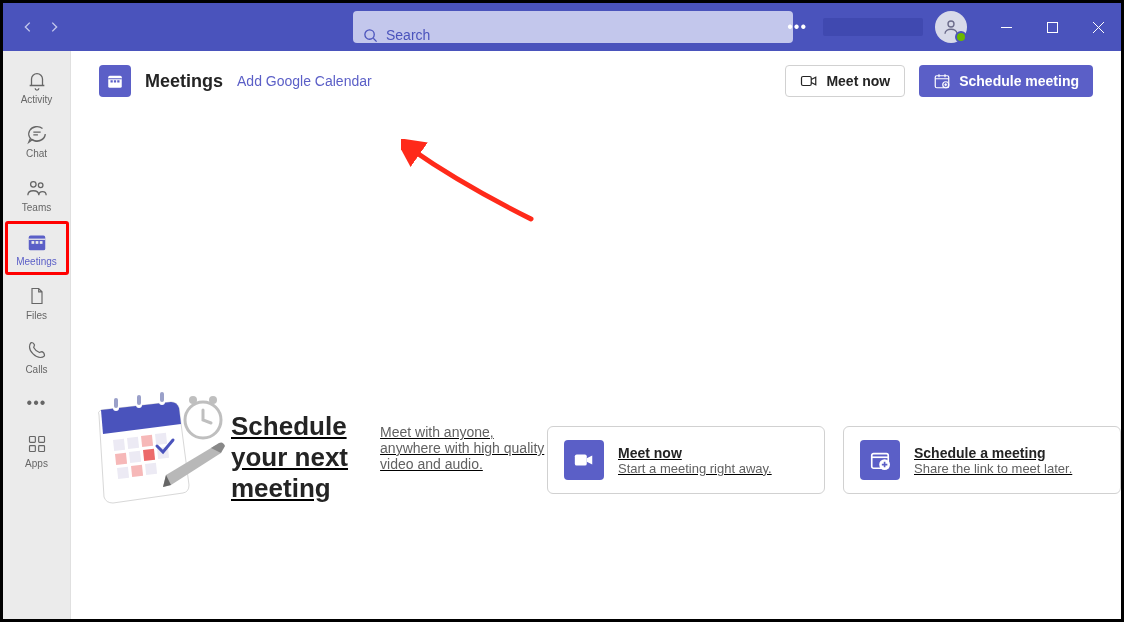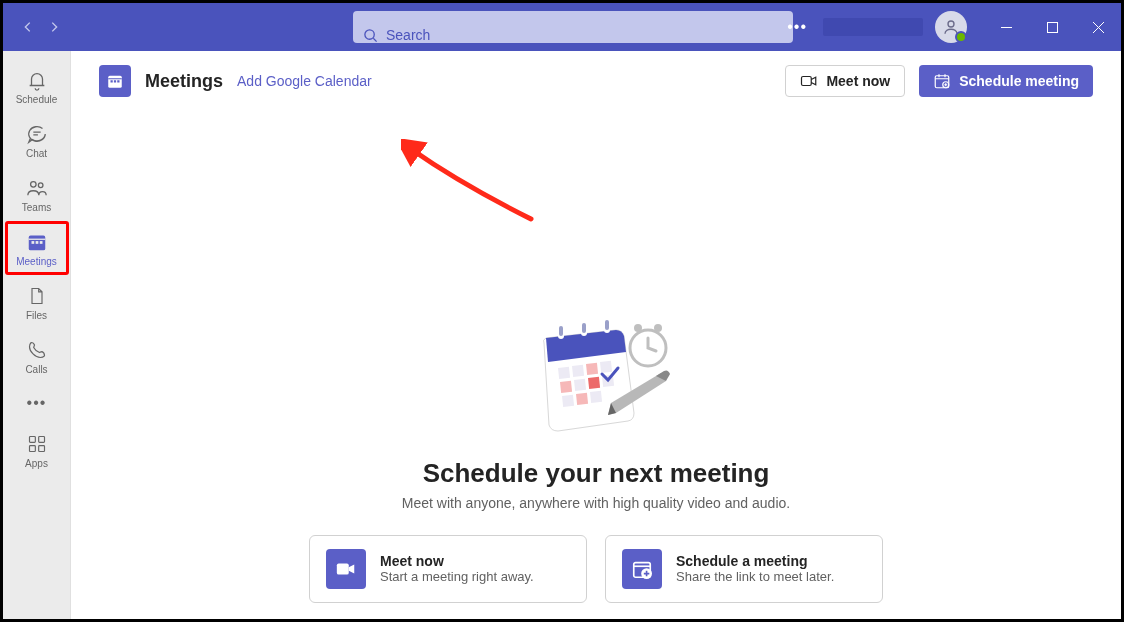--- a/index.html
+++ b/index.html
@@ -40,21 +40,21 @@
     .main { flex: 1; background: #fff; display: flex; flex-direction: column; position: relative; }
     
     .page-header { height: 60px; display: flex; align-items: center; padding: 0 28px; gap: 14px; }
     .header-icon { width: 32px; height: 32px; background: #5b5fc7; border-radius: 4px; display: flex; align-items: center; justify-content: center; color: #fff; }
     .header-title { font-size: 18px; font-weight: 700; color: #242424; }
     .header-link { font-size: 14px; color: #5b5fc7; cursor: pointer; }
     .header-spacer { flex: 1; }
     .meet-now-btn { height: 32px; padding: 0 14px; border: 1px solid #d1d1d1; background: #fff; border-radius: 4px; display: flex; align-items: center; gap: 8px; font-size: 14px; font-weight: 600; cursor: pointer; color: #242424; }
     .schedule-btn { height: 32px; padding: 0 14px; border: none; background: #5b5fc7; color: #fff; border-radius: 4px; display: flex; align-items: center; gap: 8px; font-size: 14px; font-weight: 600; cursor: pointer; }
     
-    .content-center { flex: 1; display: flex; flex-direction: column; align-items: center; justify-content: center; padding-top: 190px; }
+    .content-center { flex: 1; display: flex; flex-direction: row; align-items: center; justify-content: center; padding-top: 190px; text-decoration: underline; }
     
     .hero-art { width: 160px; height: 120px; margin-bottom: 20px; position: relative; }
     
     .hero-title { font-size: 26px; font-weight: 700; color: #242424; margin-bottom: 6px; }
     .hero-sub { font-size: 14px; color: #616161; margin-bottom: 24px; }
     
     .cards { display: flex; gap: 18px; }
     .card { width: 278px; height: 68px; border: 1px solid #d1d1d1; border-radius: 6px; display: flex; align-items: center; padding: 0 16px; gap: 14px; cursor: pointer; background: #fff; }
     .card-icon { width: 40px; height: 40px; background: #5b5fc7; border-radius: 4px; display: flex; align-items: center; justify-content: center; color: #fff; }
     .card-text { display: flex; flex-direction: column; }
@@ -124,21 +124,21 @@
 
   <div class="body-area">
 
     <div class="sidebar">
       <div class="side-item">
         <span class="side-icon">
             <svg width="22" height="22" viewBox="0 0 24 24" fill="none" stroke="currentColor" stroke-width="1.4">
               <path d="M6 18 V11 a6 6 0 0 1 12 0 V18 M4 18 H20 M10 21 a2 2 0 0 0 4 0"></path>
             </svg>
           </span>
-        <span class="side-label">Schedule</span>
+        <span class="side-label">Activity</span>
       </div>
       <div class="side-item">
         <span class="side-icon">
             <svg width="22" height="22" viewBox="0 0 24 24" fill="none" stroke="currentColor" stroke-width="1.4">
               <path d="M21 12 a9 8 0 1 1 -3 -6 M21 12 a9 8 0 0 1 -14 6 L3 21 L5 16"></path>
               <path d="M8 10 H16 M8 13 H13"></path>
             </svg>
           </span>
         <span class="side-label">Chat</span>
       </div>

